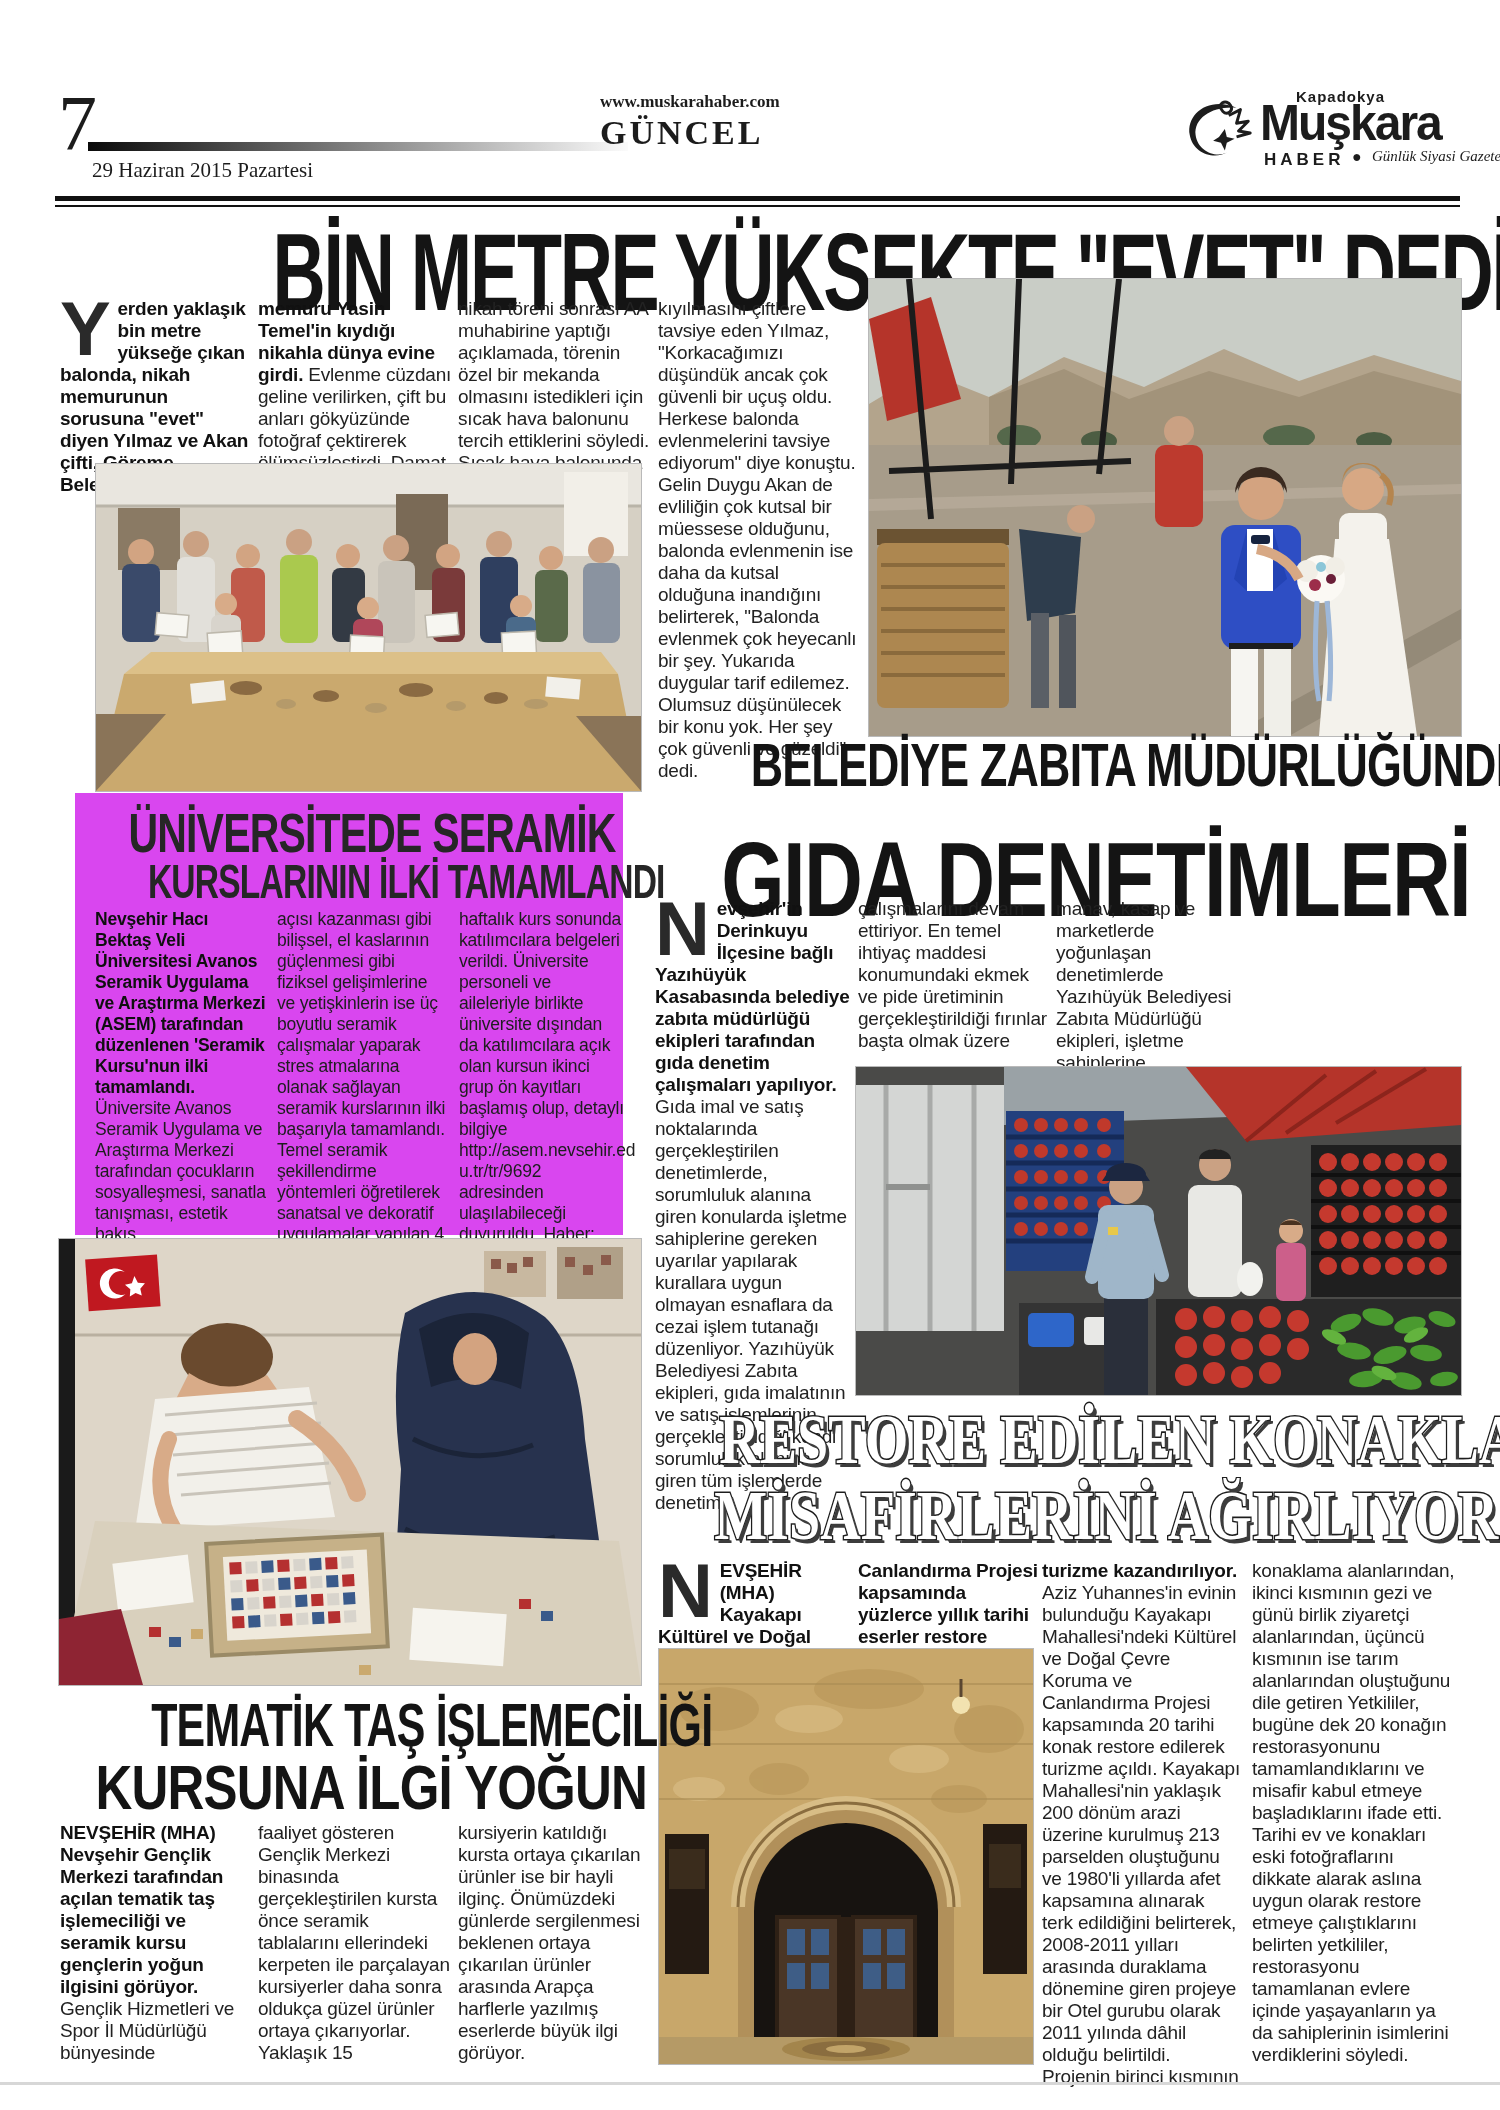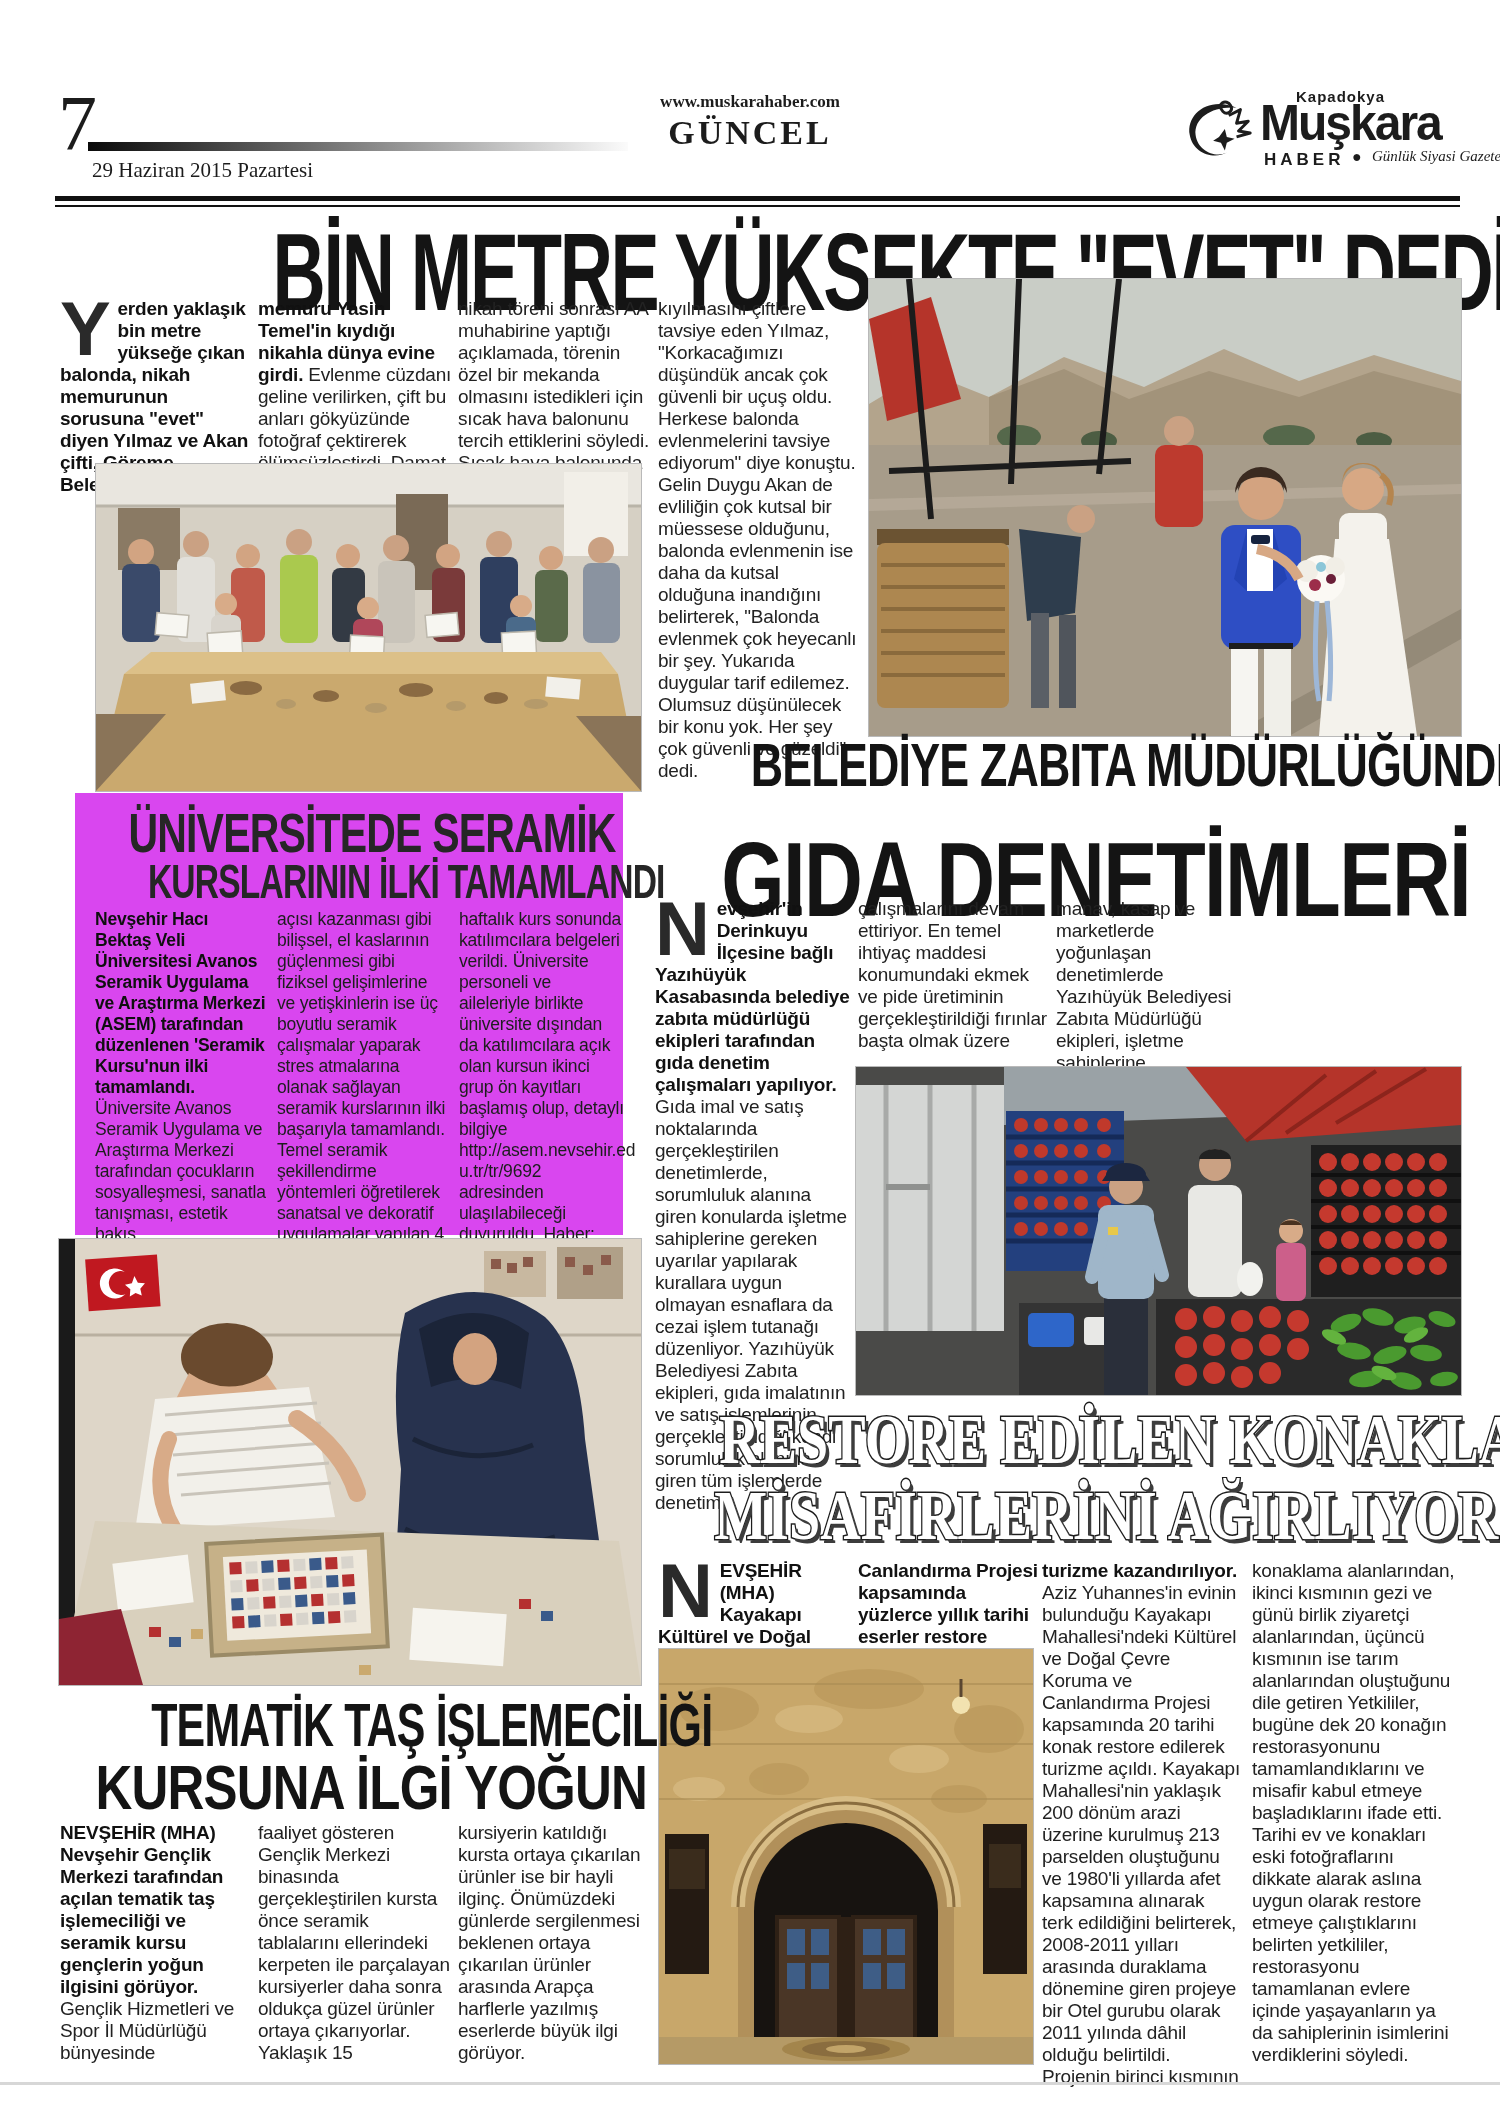--- a/index.html
+++ b/index.html
@@ -4,21 +4,21 @@
 <style>
   html,body{margin:0;padding:0;background:#e9e9e9;}
   .page{position:relative;width:1500px;height:2110px;background:#ffffff;margin:0 auto;
         font-family:"Liberation Sans",sans-serif;color:#1c1c1c;overflow:hidden;}
   
   .pageno{position:absolute;left:58px;top:84px;font-family:"Liberation Serif",serif;
           font-size:78px;line-height:78px;font-weight:400;}
   .date{position:absolute;left:92px;top:158px;font-family:"Liberation Serif",serif;font-size:21px;}
   .grad-rule{position:absolute;left:88px;top:142px;width:540px;height:9px;
              background:linear-gradient(to right,#0a0a0a,#fbfbfb);}
-  .sectionblock{position:absolute;left:600px;top:92px;width:300px;text-align:center;}
+  .sectionblock{position:absolute;left:600px;top:92px;width:300px;text-align:left;}
   .site{font-family:"Liberation Serif",serif;font-weight:700;font-size:17px;display:block;}
   .section{font-family:"Liberation Serif",serif;font-weight:700;font-size:34px;letter-spacing:3px;
            display:block;margin-top:2px;}
   .logo{position:absolute;left:1180px;top:88px;width:290px;height:100px;}
   .swirl{position:absolute;left:0;top:6px;width:78px;height:78px;}
   .logo-kapadokya{position:absolute;left:116px;top:0;font-size:15px;font-weight:700;letter-spacing:1px;}
   .logo-name{position:absolute;left:80px;top:6px;font-size:48px;font-weight:800;letter-spacing:-2px;
              transform:scaleY(1.05);transform-origin:left top;}
   .logo-sub{position:absolute;left:84px;top:62px;font-size:17px;font-weight:800;letter-spacing:4px;}
   .logo-bullet{position:absolute;left:172px;top:60px;font-size:16px;}

